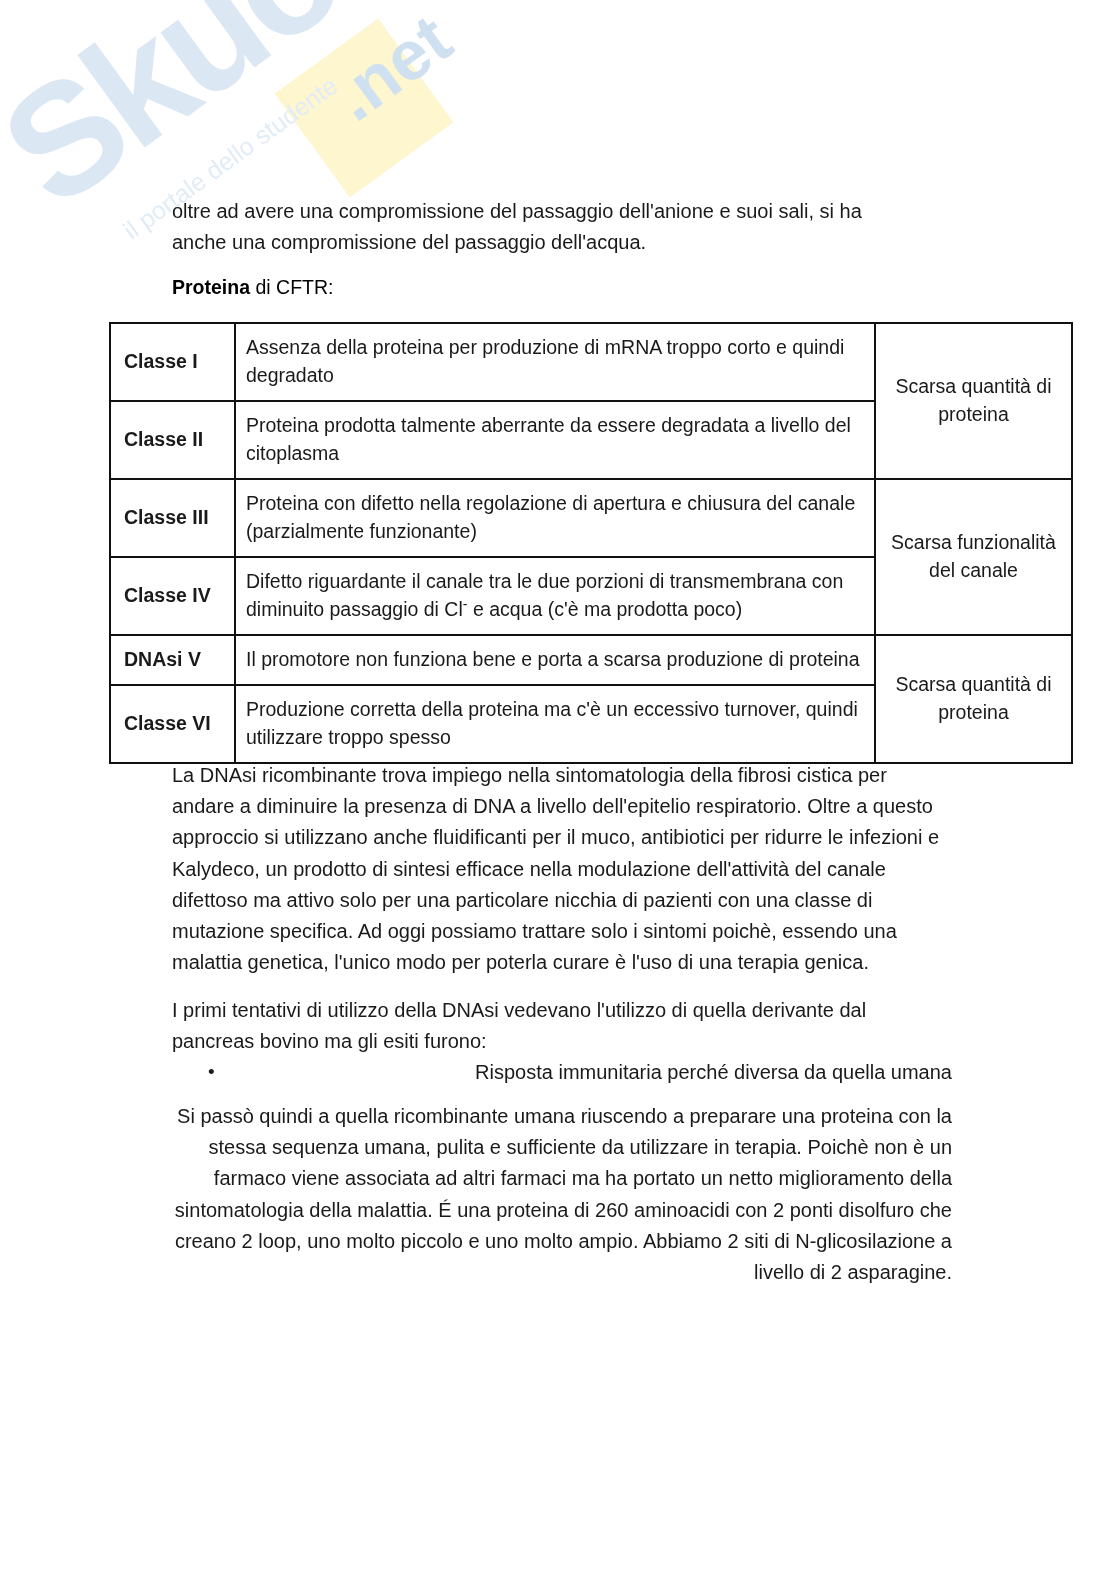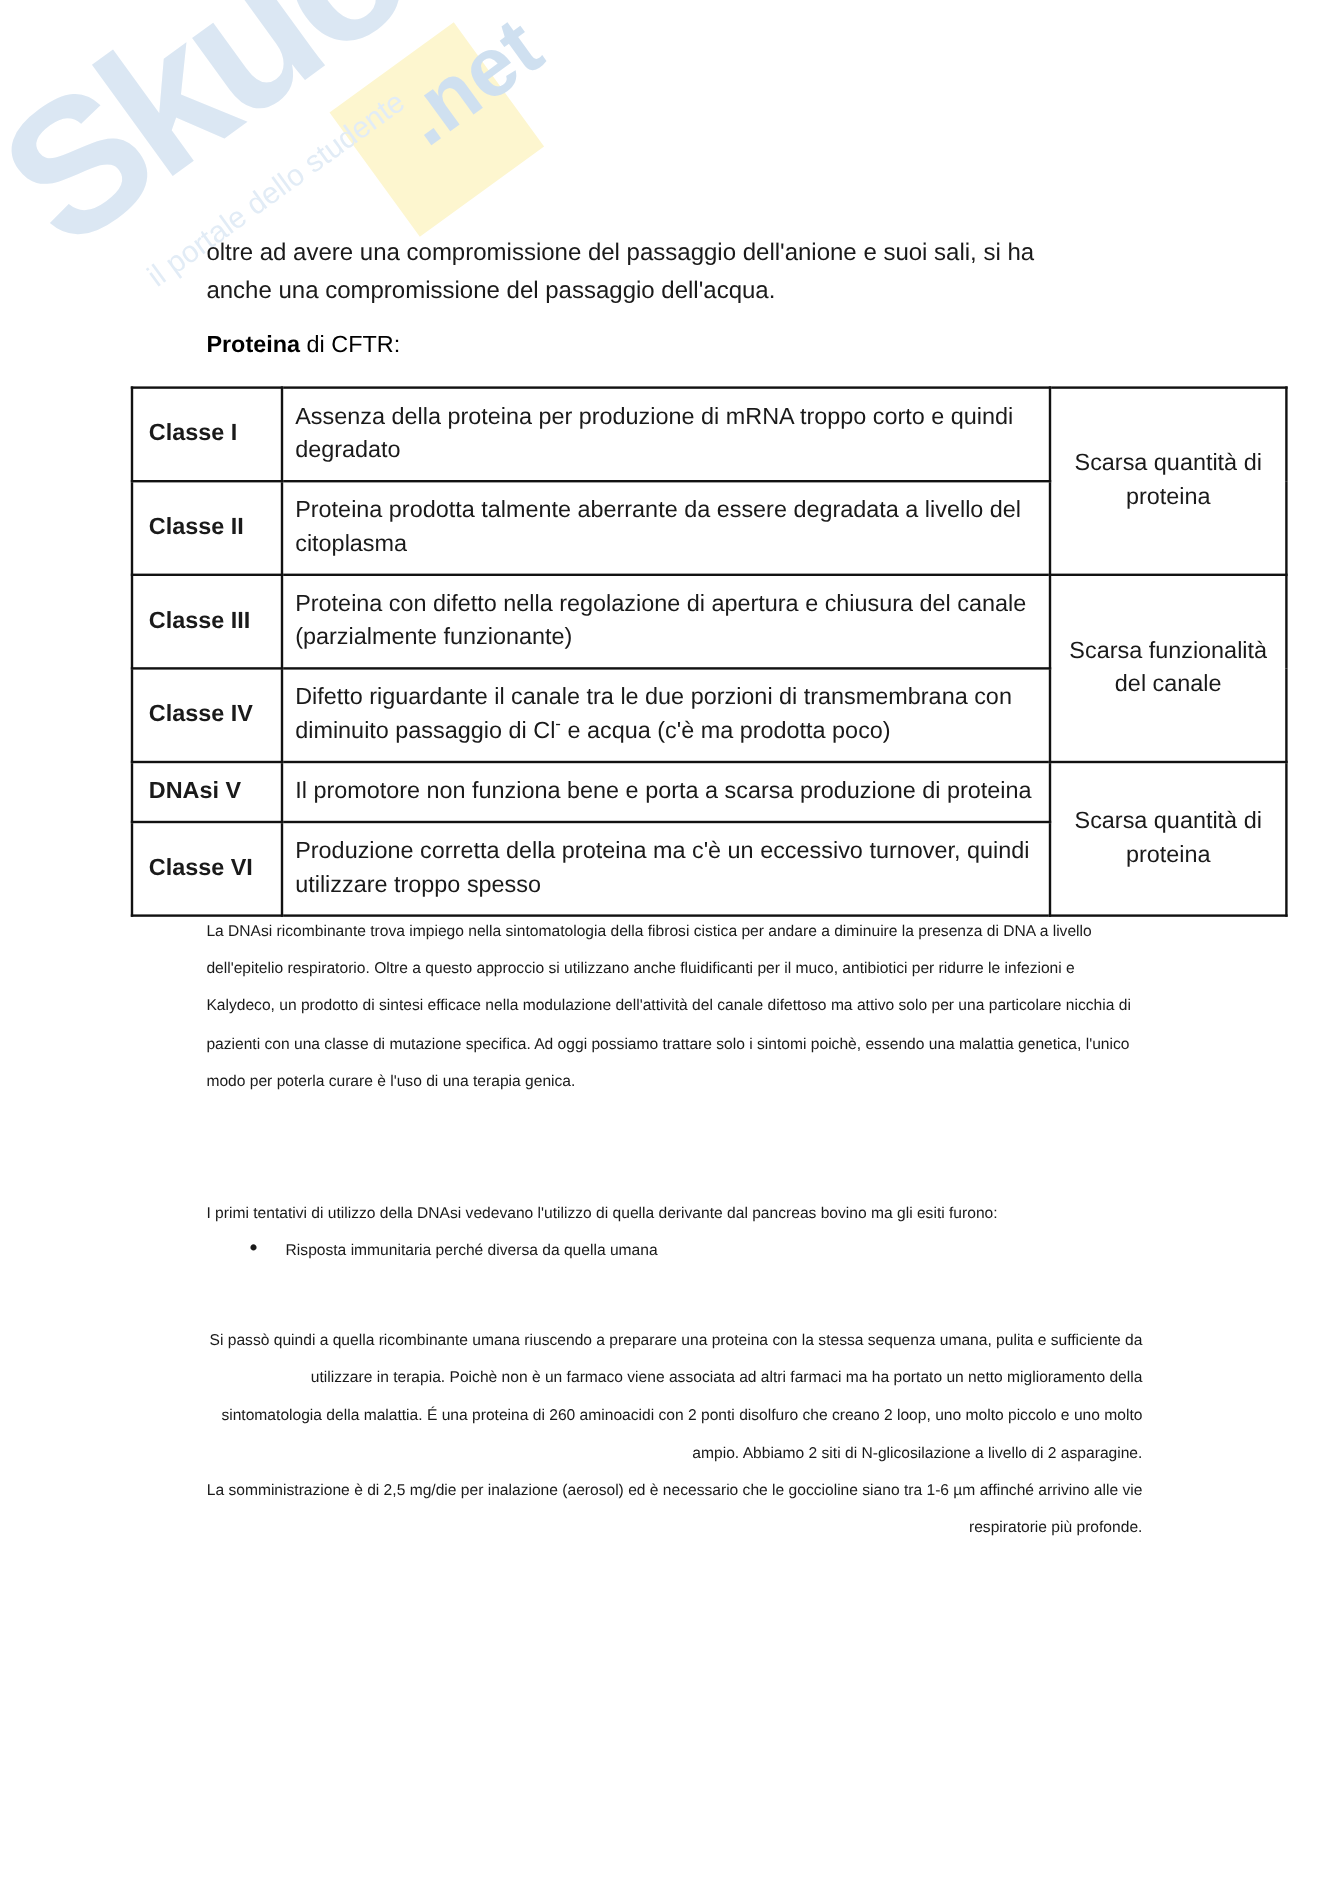--- a/index.html
+++ b/index.html
@@ -140,37 +140,38 @@
     font-size: 0.72em;
     vertical-align: super;
     line-height: 0;
   }
 
   
   .block {
     position: absolute;
     left: 172px;
     width: 780px;
-    font-size: 13px;
+    font-size: 20px;
     line-height: 31.2px;
     color: #1a1a1a;
   }
   .b1 { top: 760px; }
   .b2 { top: 995px; }
   .b3 { top: 1101px; text-align: right; }
 
   ul.bullets {
     margin: 0;
     padding: 0;
     list-style: none;
   }
   ul.bullets li {
     position: relative;
     padding-left: 66px;
     line-height: 31.2px;
+    text-align: right;
   }
   ul.bullets li::before {
     content: "\2022";
     position: absolute;
     left: 36px;
     top: -1px;
     font-size: 19px;
     color: #1a1a1a;
   }
 </style>
@@ -230,17 +231,16 @@
 
     <div class="block b2">
       <div>I primi tentativi di utilizzo della DNAsi vedevano l'utilizzo di quella derivante dal pancreas bovino ma gli esiti furono:</div>
       <ul class="bullets">
         <li>Risposta immunitaria perché diversa da quella umana</li>
       </ul>
     </div>
 
     <div class="block b3">
       <div>Si passò quindi a quella ricombinante umana riuscendo a preparare una proteina con la stessa sequenza umana, pulita e sufficiente da utilizzare in terapia. Poichè non è un farmaco viene associata ad altri farmaci ma ha portato un netto miglioramento della sintomatologia della malattia. É una proteina di 260 aminoacidi con 2 ponti disolfuro che creano 2 loop, uno molto piccolo e uno molto ampio. Abbiamo 2 siti di N-glicosilazione a livello di 2 asparagine.</div>
-      <div>La somministrazione è di 2,5 mg/die per inalazione (aerosol) ed è necessario che le goccioline siano tra 1-6 µm affinché arrivino alle vie respiratorie più profonde.</div>
     </div>
 
   </div>
 </div>
 
 </body></html>

